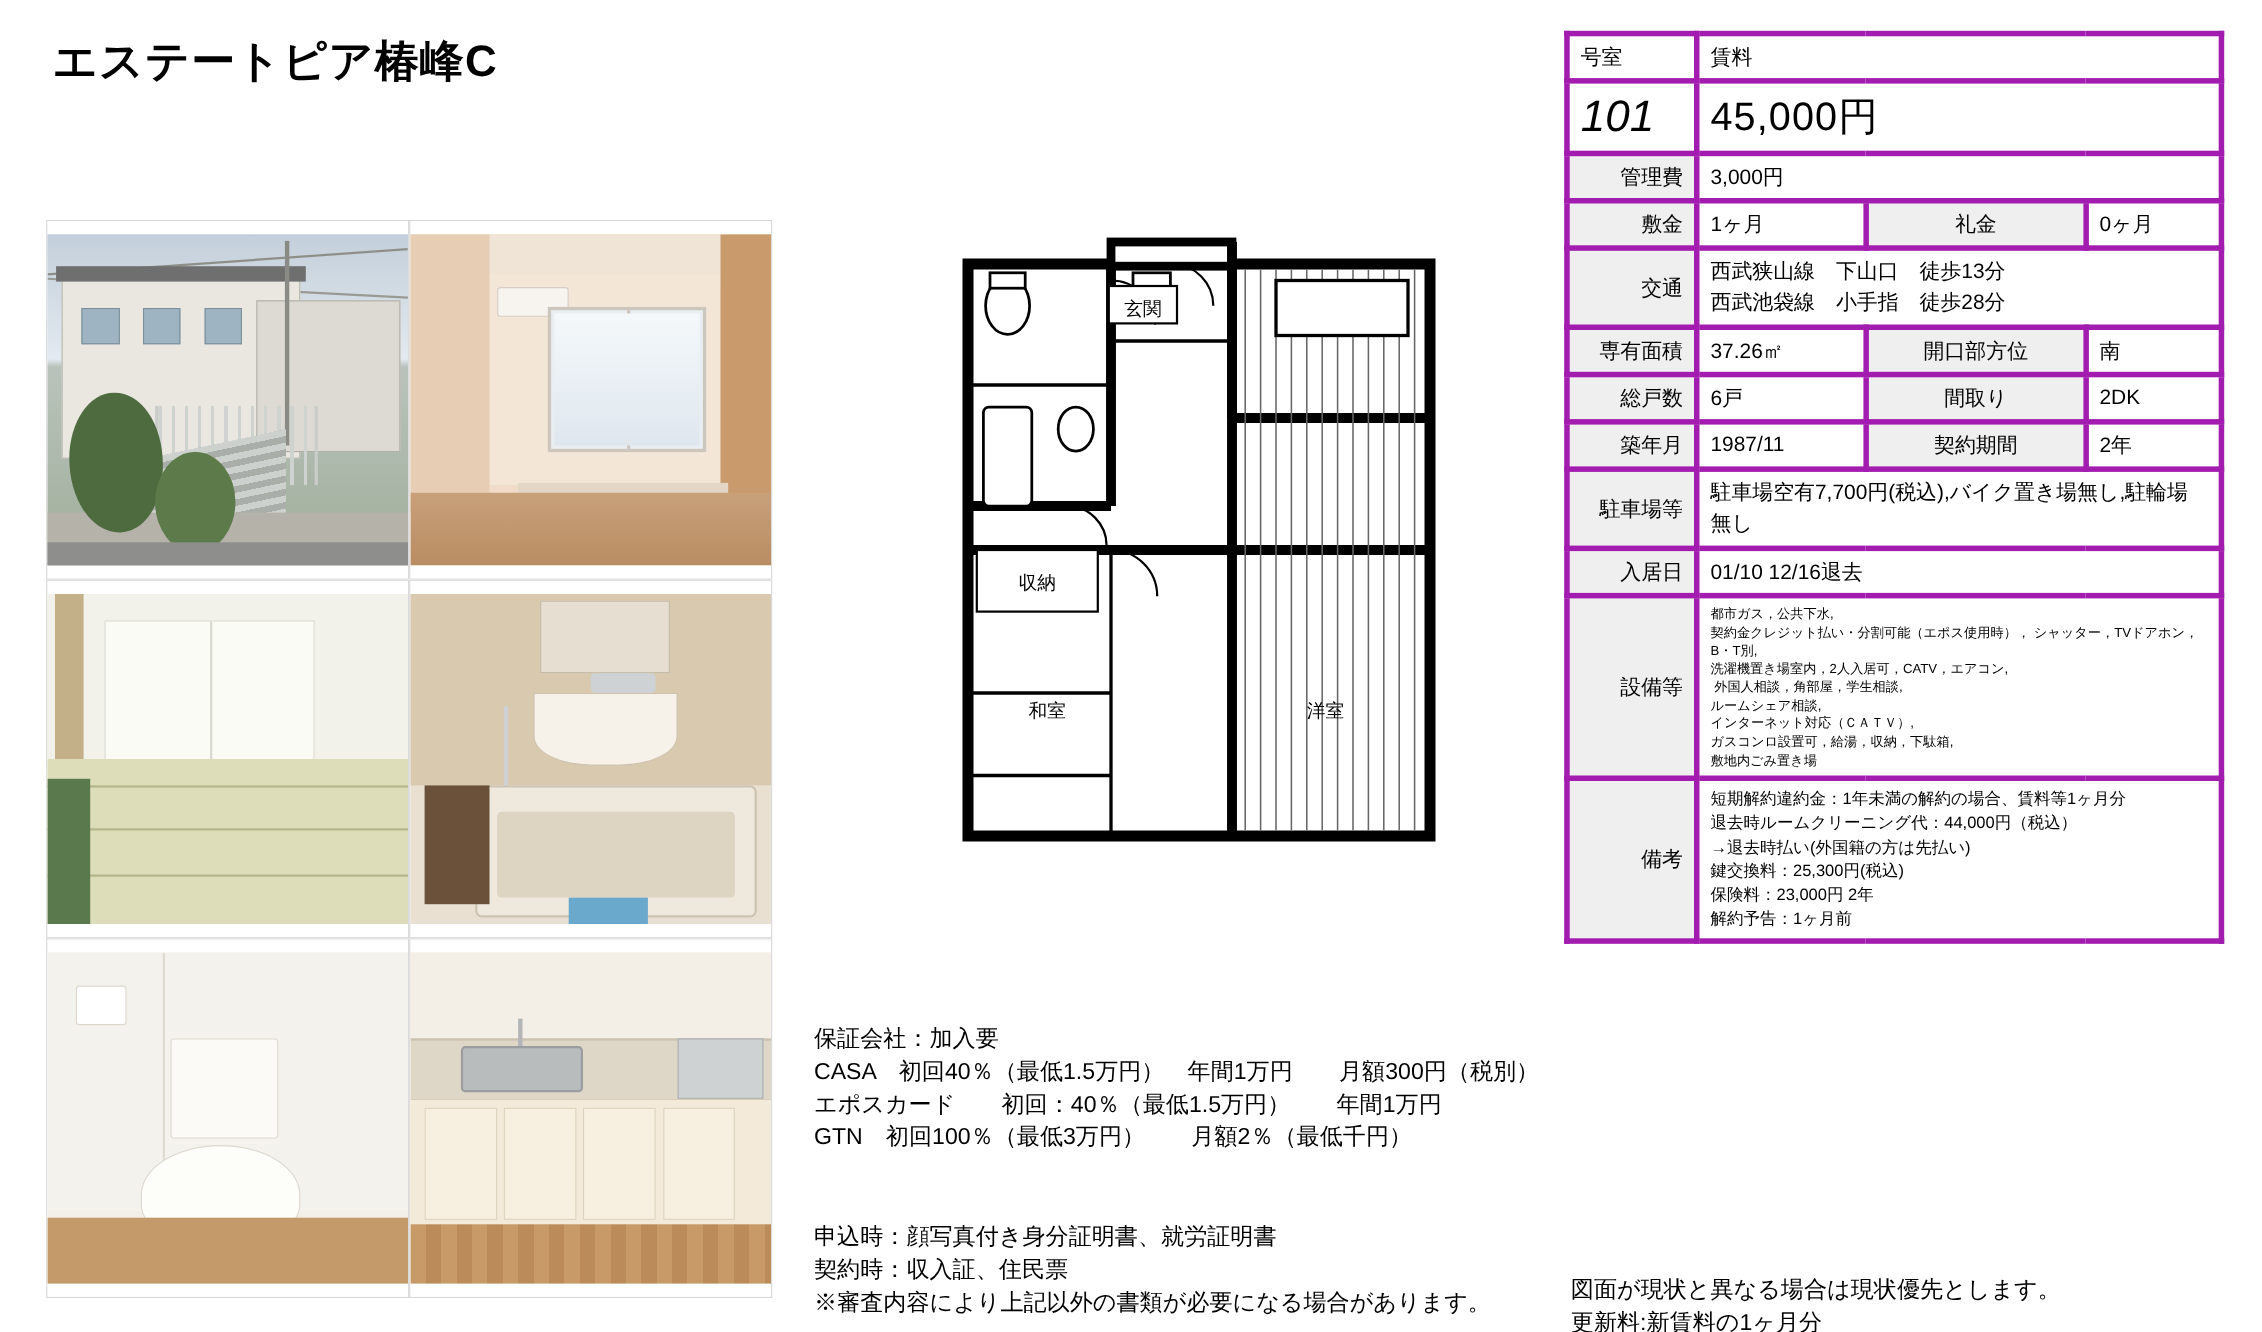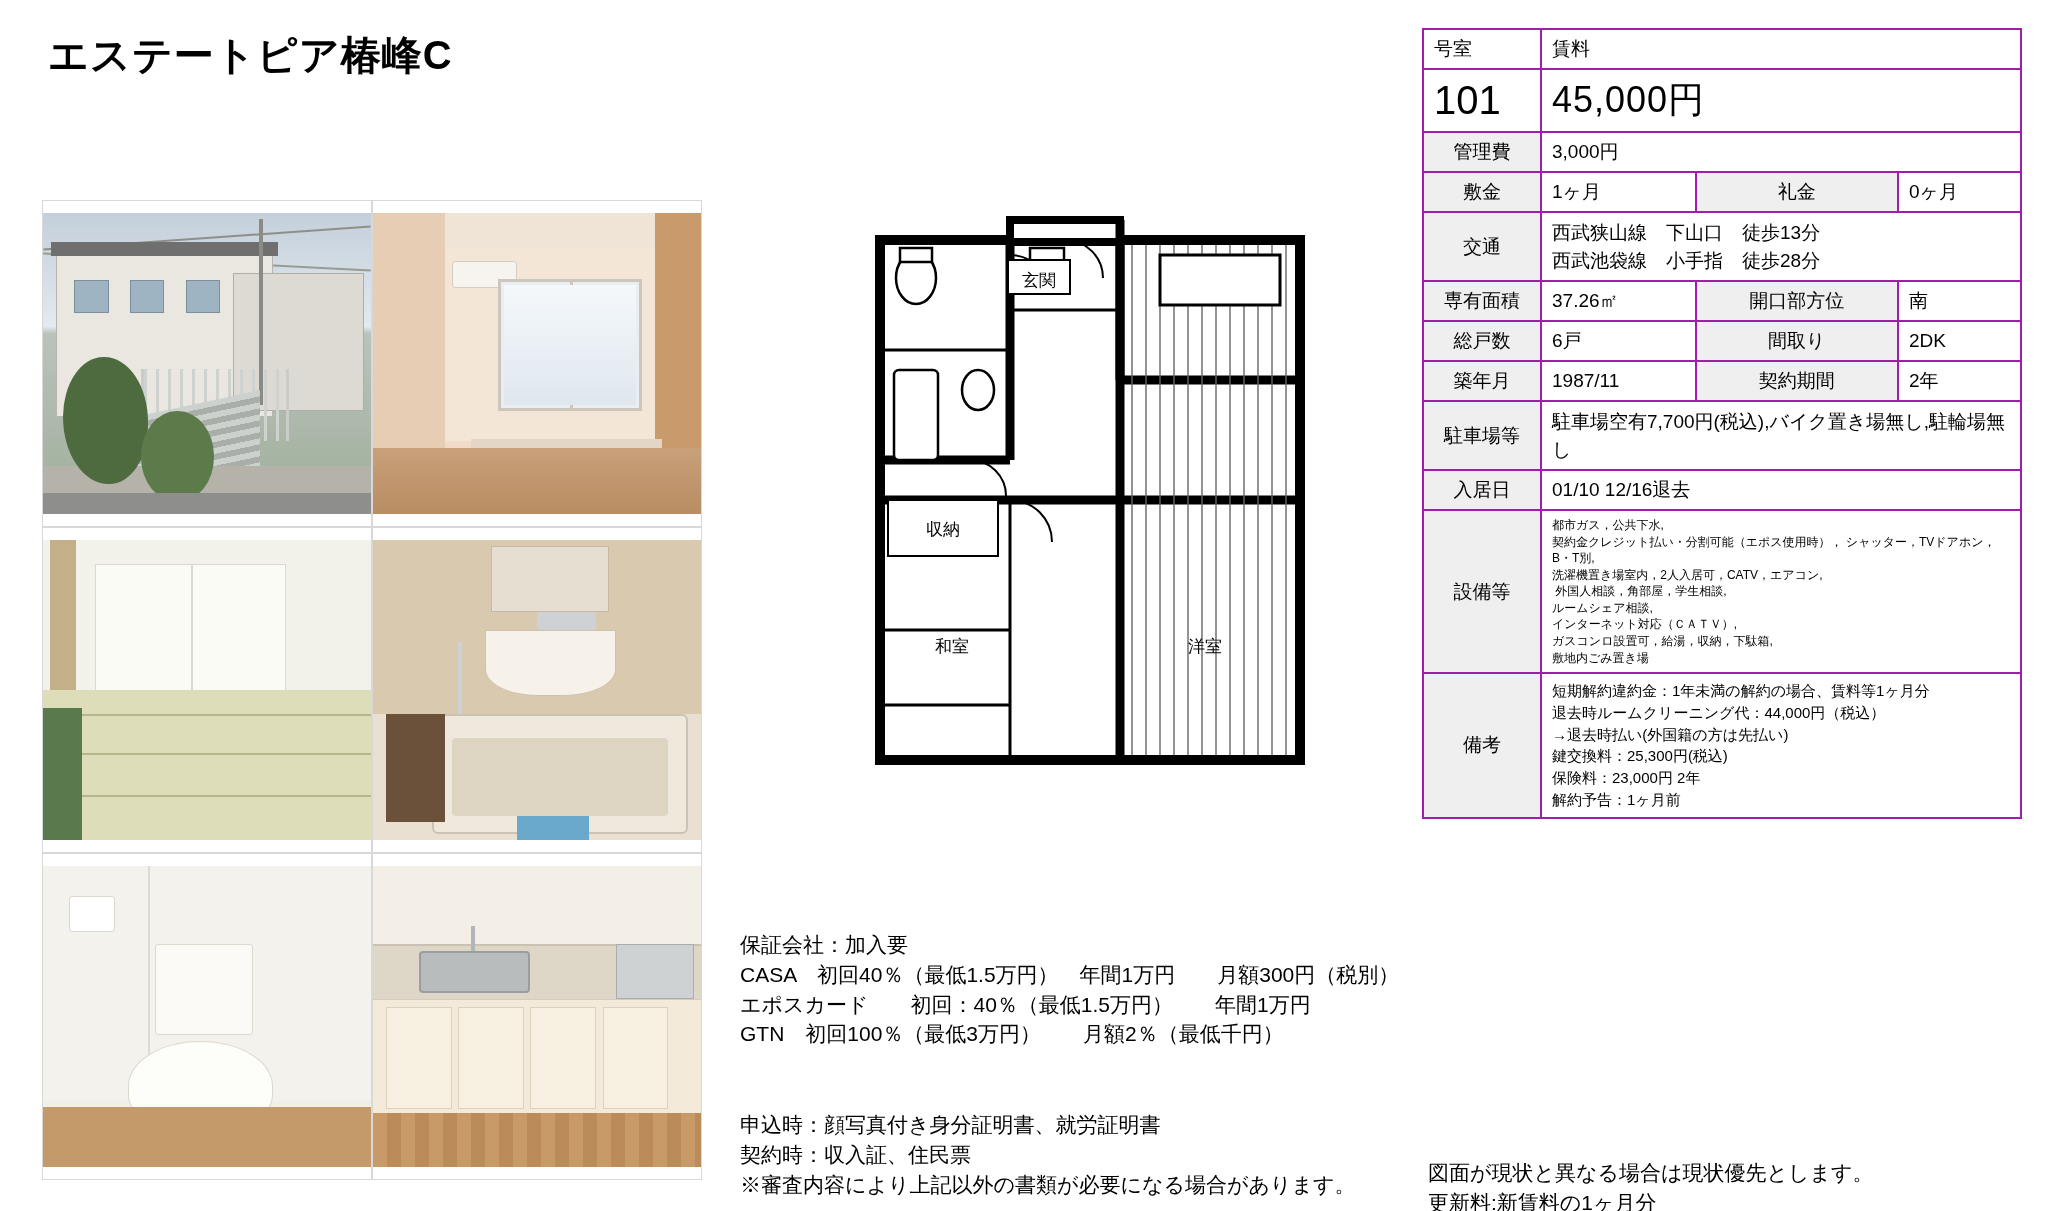--- a/index.html
+++ b/index.html
@@ -147,39 +147,39 @@
 
   
   .spec {
     position: absolute;
     left: 1422px; top: 28px;
     width: 600px;
     border-collapse: collapse;
     font-size: 19px;
   }
   .spec td, .spec th {
-    border: 2px solid #a21caf;
+    border: 5px solid #a21caf;
     padding: 6px 10px;
     vertical-align: middle;
     font-weight: normal;
     text-align: left;
   }
   .spec .lbl {
     background: #efefef;
-    text-align: center;
+    text-align: right;
     width: 118px;
     white-space: nowrap;
   }
   .spec .lbl-mid {
     background: #efefef;
     text-align: center;
     white-space: nowrap;
   }
   .hdr-room, .hdr-rent { text-align: center; background: #ffffff; }
-  .big-room { text-align: center; font-size: 40px; padding: 4px 0 8px; }
+  .big-room { text-align: center; font-size: 40px; padding: 4px 0 8px; font-style: italic; }
   .big-rent { text-align: center; font-size: 36px; padding: 4px 0 8px; letter-spacing: 1px; }
   .spec .multi { line-height: 1.45; }
   .spec .small { font-size: 12px; line-height: 1.38; }
   .spec .xsmall { font-size: 15px; line-height: 1.45; }
 
   .footer-note {
     position: absolute;
     left: 1428px; top: 1158px;
     font-size: 21px;
     line-height: 1.45;

